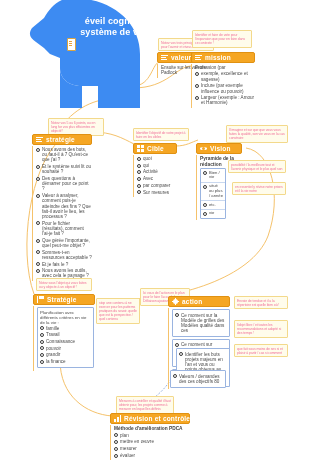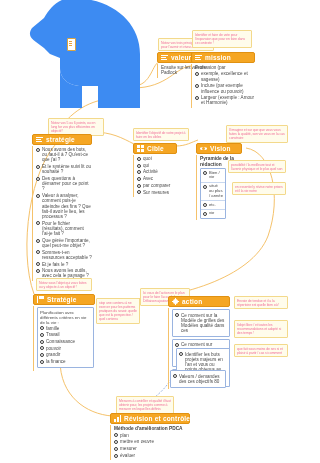--- a/index.html
+++ b/index.html
@@ -120,20 +120,21 @@
     <path d="M176 370 C166 394,140 410,118 416" stroke="#9ab4e0" stroke-width="1" fill="none" stroke-dasharray="2 1.5"></path>
   </svg>
 
   <div class="head-wrap">
     <svg width="124" height="112" viewBox="0 0 124 112">
       <path d="M52 2 C92 2,120 26,120 58 L120 112 L78 112 L78 90 L62 90 C46 90,40 80,40 72
                L40 62 L30 58 L24 52 L16 46 C10 42,8 38,12 32 L24 22 C30 12,38 2,52 2 Z" fill="#3d8bf2"></path>
       <path d="M40 72 C40 80,46 90,62 90 L62 112 L40 112 Z" fill="#3d8bf2"></path>
     </svg>
     <div class="head-badge"></div>
+    <div class="head-label">éveil cognitif système de vie</div>
   </div>
 
   <div class="note" style="left:158px;top:38px;width:56px;">Notez vos trois principales valeurs pour l'avenir et vivez-en !</div>
   <div class="topic" style="left:157px;top:52px;width:52px;">
     <div class="bar">
       <span class="ico bars">
           <i></i>
           <i></i>
           <i></i>
         </span>

